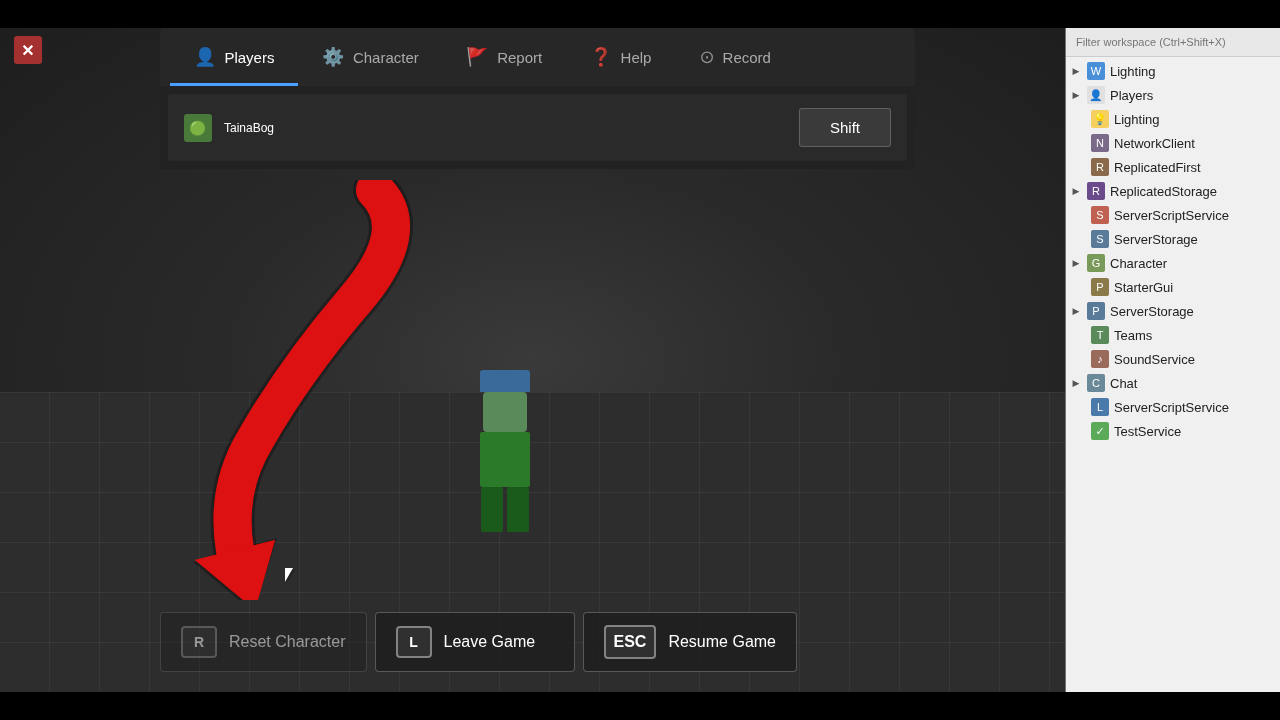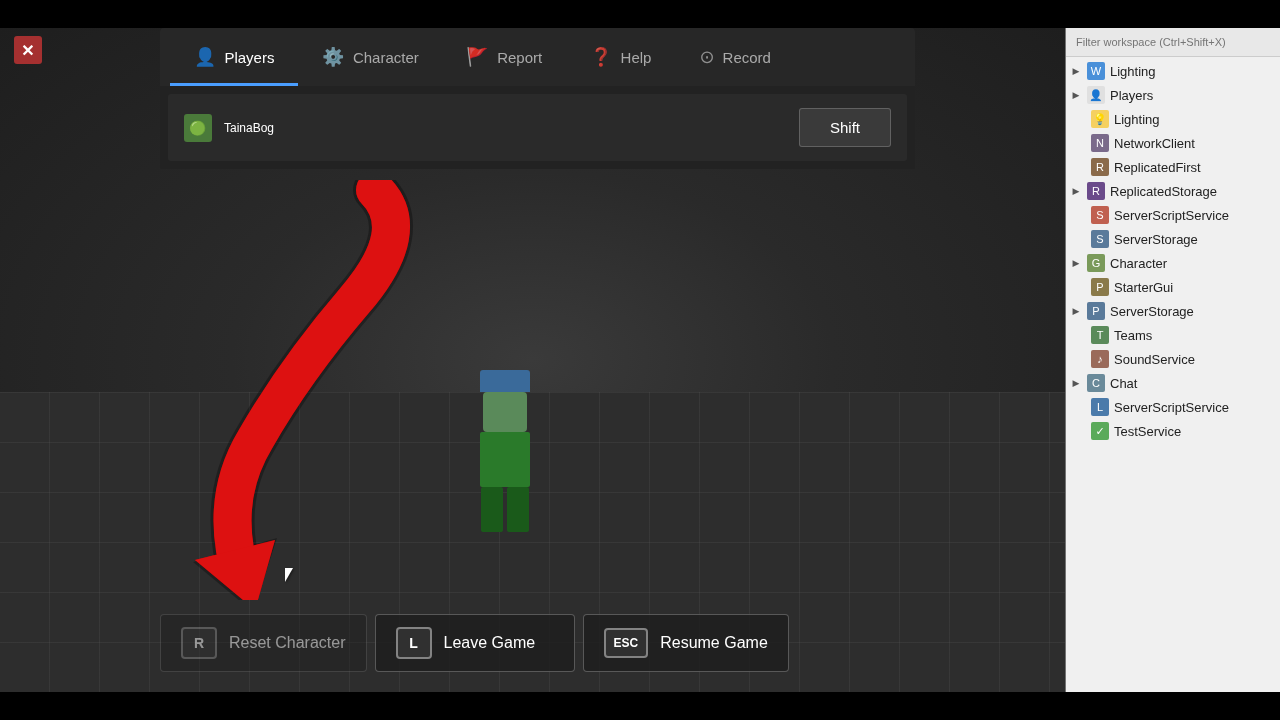--- a/index.html
+++ b/index.html
@@ -186,21 +186,21 @@
       border-radius: 4px;
       padding: 6px 10px;
       font-size: 14px;
       font-weight: bold;
       min-width: 36px;
       text-align: center;
     }
 
     .key-badge.wide {
       padding: 6px 8px;
-      font-size: 12px;
+      font-size: 16px;
     }
 
     
     .red-arrow {
       position: absolute;
       top: 180px;
       left: 155px;
       width: 280px;
       height: 420px;
       z-index: 6;

